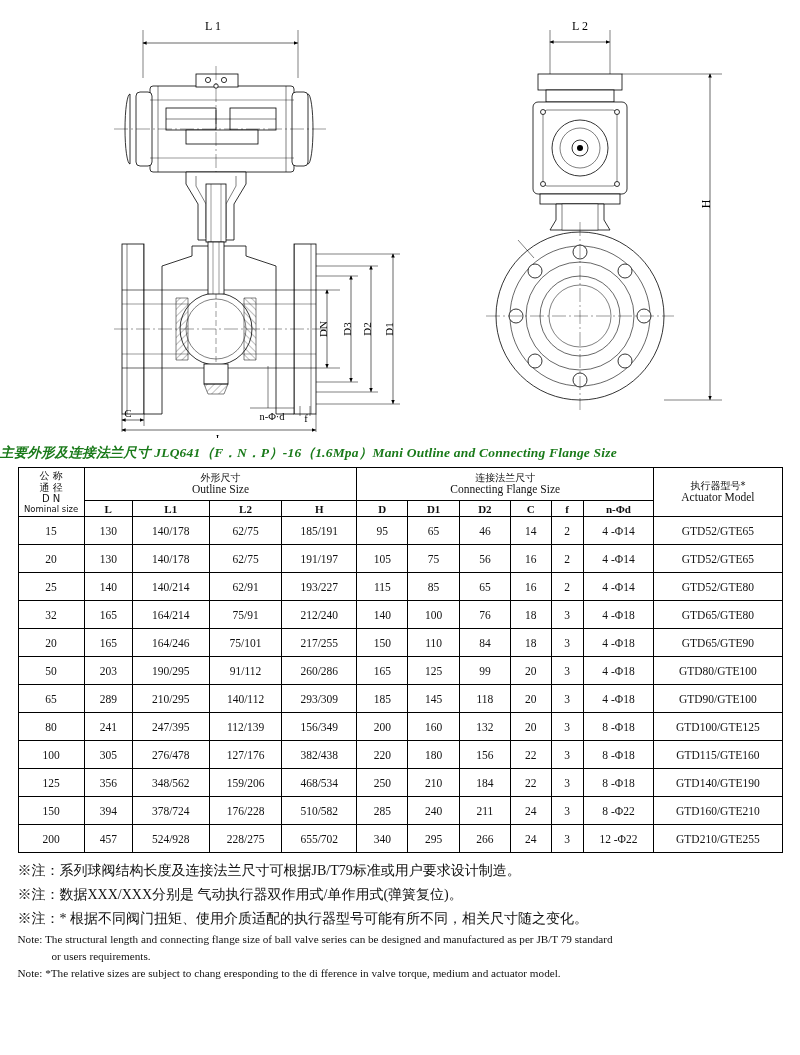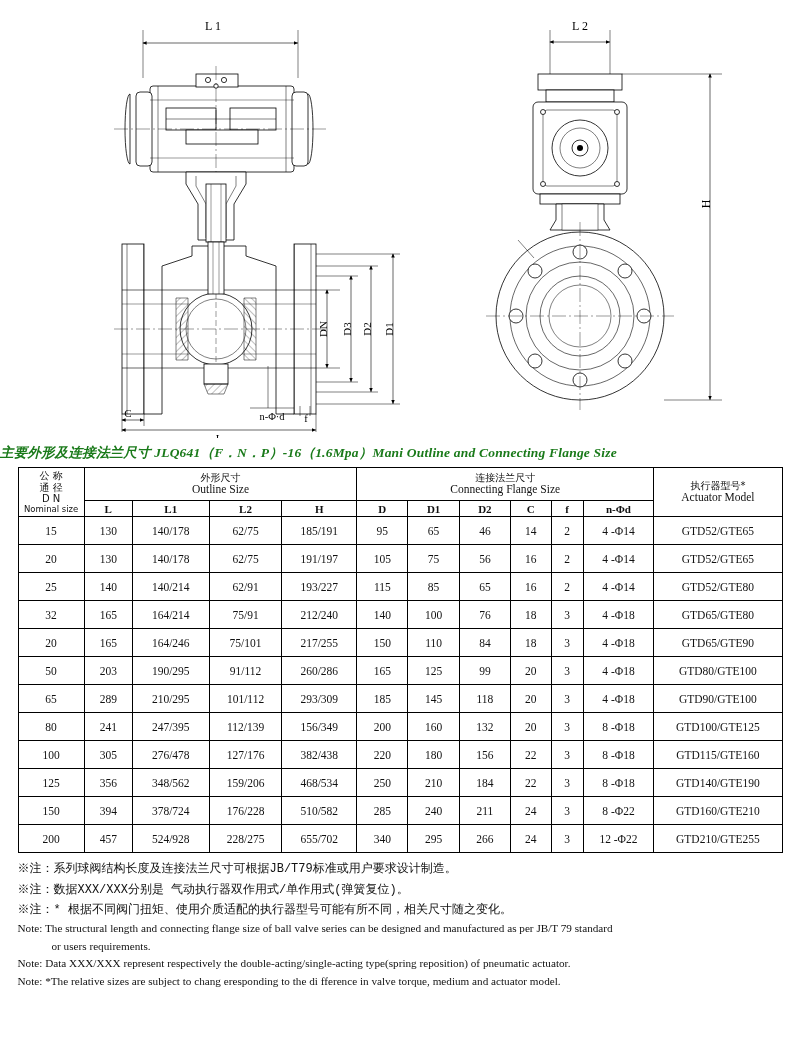--- a/index.html
+++ b/index.html
@@ -47,21 +47,21 @@
   .cn{font-family:"DejaVu Sans", sans-serif;font-size:10px;}
   .cn-small{font-family:"DejaVu Sans", sans-serif;font-size:8.5px;}
 
   
   .notes{
     width:765px;margin:6px auto 0 auto;
     font-size:11.5px;
     line-height:1.55;
     font-family:"Liberation Serif", serif;
   }
-  .notes .cnline{font-family:Liberation Mono, monospace;font-size:12px;line-height:1.7;}
+  .notes .cnline{font-family:Liberation Serif, serif;font-size:14px;line-height:1.7;}
   .notes .en{font-size:11.2px;}
   .notes .indent{padding-left:34px;}
 </style>
 </head>
 <body>
 
 <div class="page">
 
   <div class="drawing">
     <svg class="dwg-svg" width="780" height="430" viewBox="0 0 780 430" xmlns="http://www.w3.org/2000/svg">
@@ -377,21 +377,21 @@
         <td class="row">99</td>
         <td class="row">20</td>
         <td class="row">3</td>
         <td class="row">4 -Φ18</td>
         <td class="row">GTD80/GTE100</td>
       </tr>
       <tr>
         <td class="row">65</td>
         <td class="row">289</td>
         <td class="row">210/295</td>
-        <td class="row">101/112</td>
+        <td class="row">140/112</td>
         <td class="row">293/309</td>
         <td class="row">185</td>
         <td class="row">145</td>
         <td class="row">118</td>
         <td class="row">20</td>
         <td class="row">3</td>
         <td class="row">4 -Φ18</td>
         <td class="row">GTD90/GTE100</td>
       </tr>
       <tr>
@@ -466,17 +466,16 @@
       </tr>
     </tbody>
   </table>
 
   <div class="notes">
     <div class="cnline">※注：系列球阀结构长度及连接法兰尺寸可根据JB/T79标准或用户要求设计制造。</div>
     <div class="cnline">※注：数据XXX/XXX分别是 气动执行器双作用式/单作用式(弹簧复位)。</div>
     <div class="cnline">※注：* 根据不同阀门扭矩、使用介质适配的执行器型号可能有所不同，相关尺寸随之变化。</div>
     <div class="en">Note: The structural length and connecting flange size of ball valve series can be designed and manufactured as per JB/T 79 standard</div>
     <div class="en indent">or users requirements.</div>
-    <div class="en">Note: Data XXX/XXX represent respectively the double-acting/single-acting type(spring reposition) of pneumatic actuator.</div>
     <div class="en">Note: *The relative sizes are subject to chang eresponding to the di fference in valve torque, medium and actuator model.</div>
   </div>
 
 </div>
 
 </body></html>

